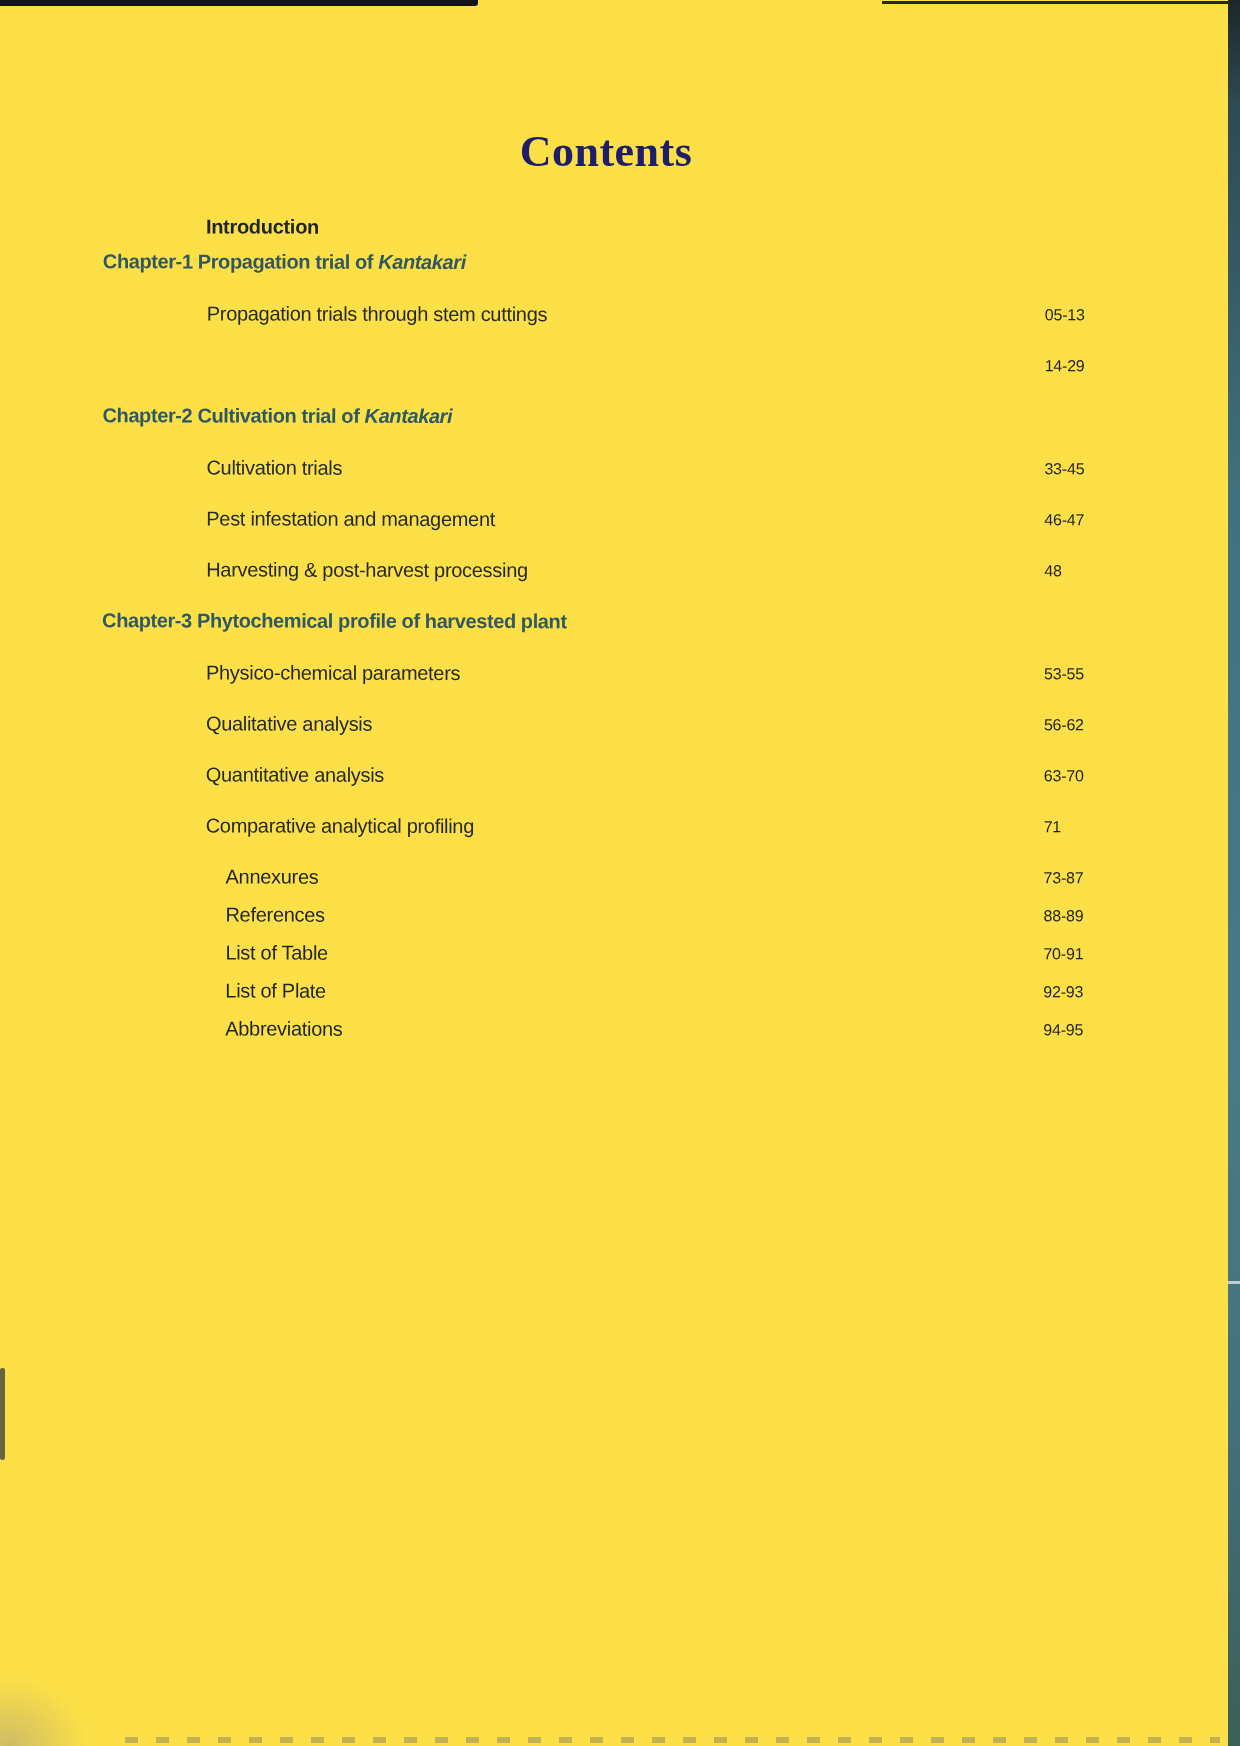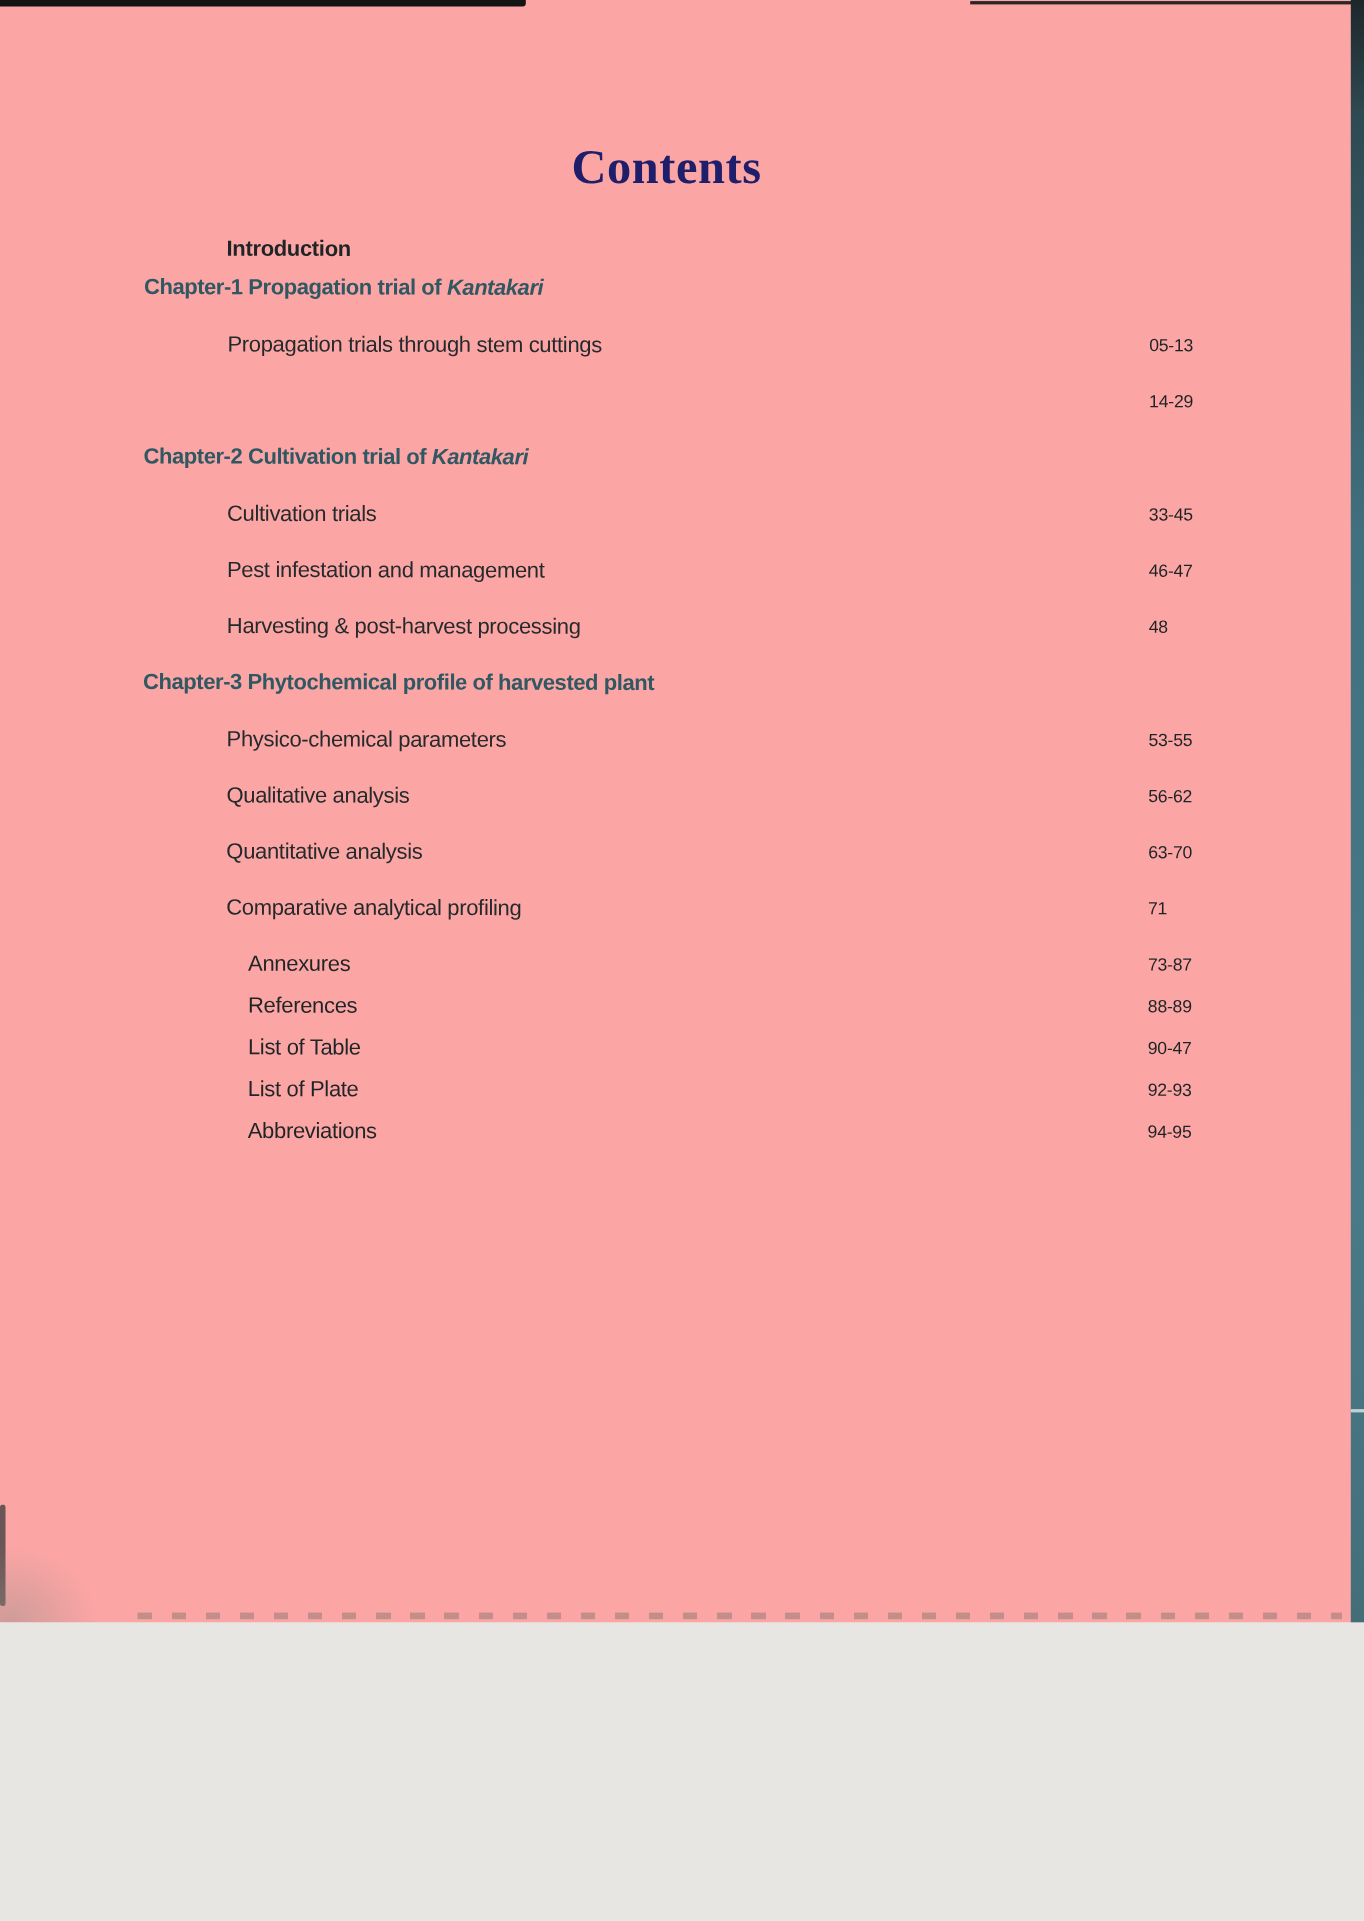--- a/index.html
+++ b/index.html
@@ -1,19 +1,19 @@
 <!DOCTYPE html>
 <html><head>
 <meta charset="utf-8">
 <style>
   html,body{margin:0;padding:0;background:#e8e6e2;}
   .page{
     position:relative;
-    width:1240px;height:1475px;
-    background:#fca5a5;
+    width:1240px;height:1746px;
+    background:#fde047;
     overflow:hidden;
     font-family:"Liberation Sans","DejaVu Sans",sans-serif;
     color:#242a2b;
   }
   
   .edge-top-left{position:absolute;left:0;top:0;width:478px;height:6px;background:#141414;border-bottom-right-radius:3px;}
   .edge-top-right{position:absolute;left:882px;top:1px;width:358px;height:3px;background:#272727;}
   .edge-right-bar{
     position:absolute;left:1228px;top:0;width:12px;height:1746px;
     background:linear-gradient(180deg,#1d272a 0%,#2e4a52 6%,#41707e 28%,#4a7a87 62%,#44707c 82%,#3c5f56 100%);
@@ -41,21 +41,20 @@
   .row.back{height:38px;}
   .label{
     position:absolute;top:0;left:207px;
     font-size:20px;letter-spacing:-.3px;line-height:26px;color:#242a2b;
     white-space:nowrap;
   }
   .intro .label{left:206px;font-weight:bold;color:#1f2526;margin-top:17px;}
   .chapter .label{
     left:103px;font-weight:600;font-size:20px;letter-spacing:-.4px;
     color:#2f5862;
-    margin-left:28px;
   }
   .chapter .label i{font-style:italic;font-weight:600;}
   .back .label{left:227px;font-weight:normal;color:#1f2526;}
   .pages{
     position:absolute;top:0;left:1045px;
     font-size:16px;letter-spacing:-.2px;line-height:26px;color:#1d2324;
     white-space:nowrap;
   }
 </style>
 </head>
@@ -125,21 +124,21 @@
         <div class="row back">
           <span class="label">Annexures</span>
           <span class="pages">73-87</span>
         </div>
         <div class="row back">
           <span class="label">References</span>
           <span class="pages">88-89</span>
         </div>
         <div class="row back">
           <span class="label">List of Table</span>
-          <span class="pages">90-47</span>
+          <span class="pages">70-91</span>
         </div>
         <div class="row back">
           <span class="label">List of Plate</span>
           <span class="pages">92-93</span>
         </div>
         <div class="row back">
           <span class="label">Abbreviations</span>
           <span class="pages">94-95</span>
         </div>
       </div>

